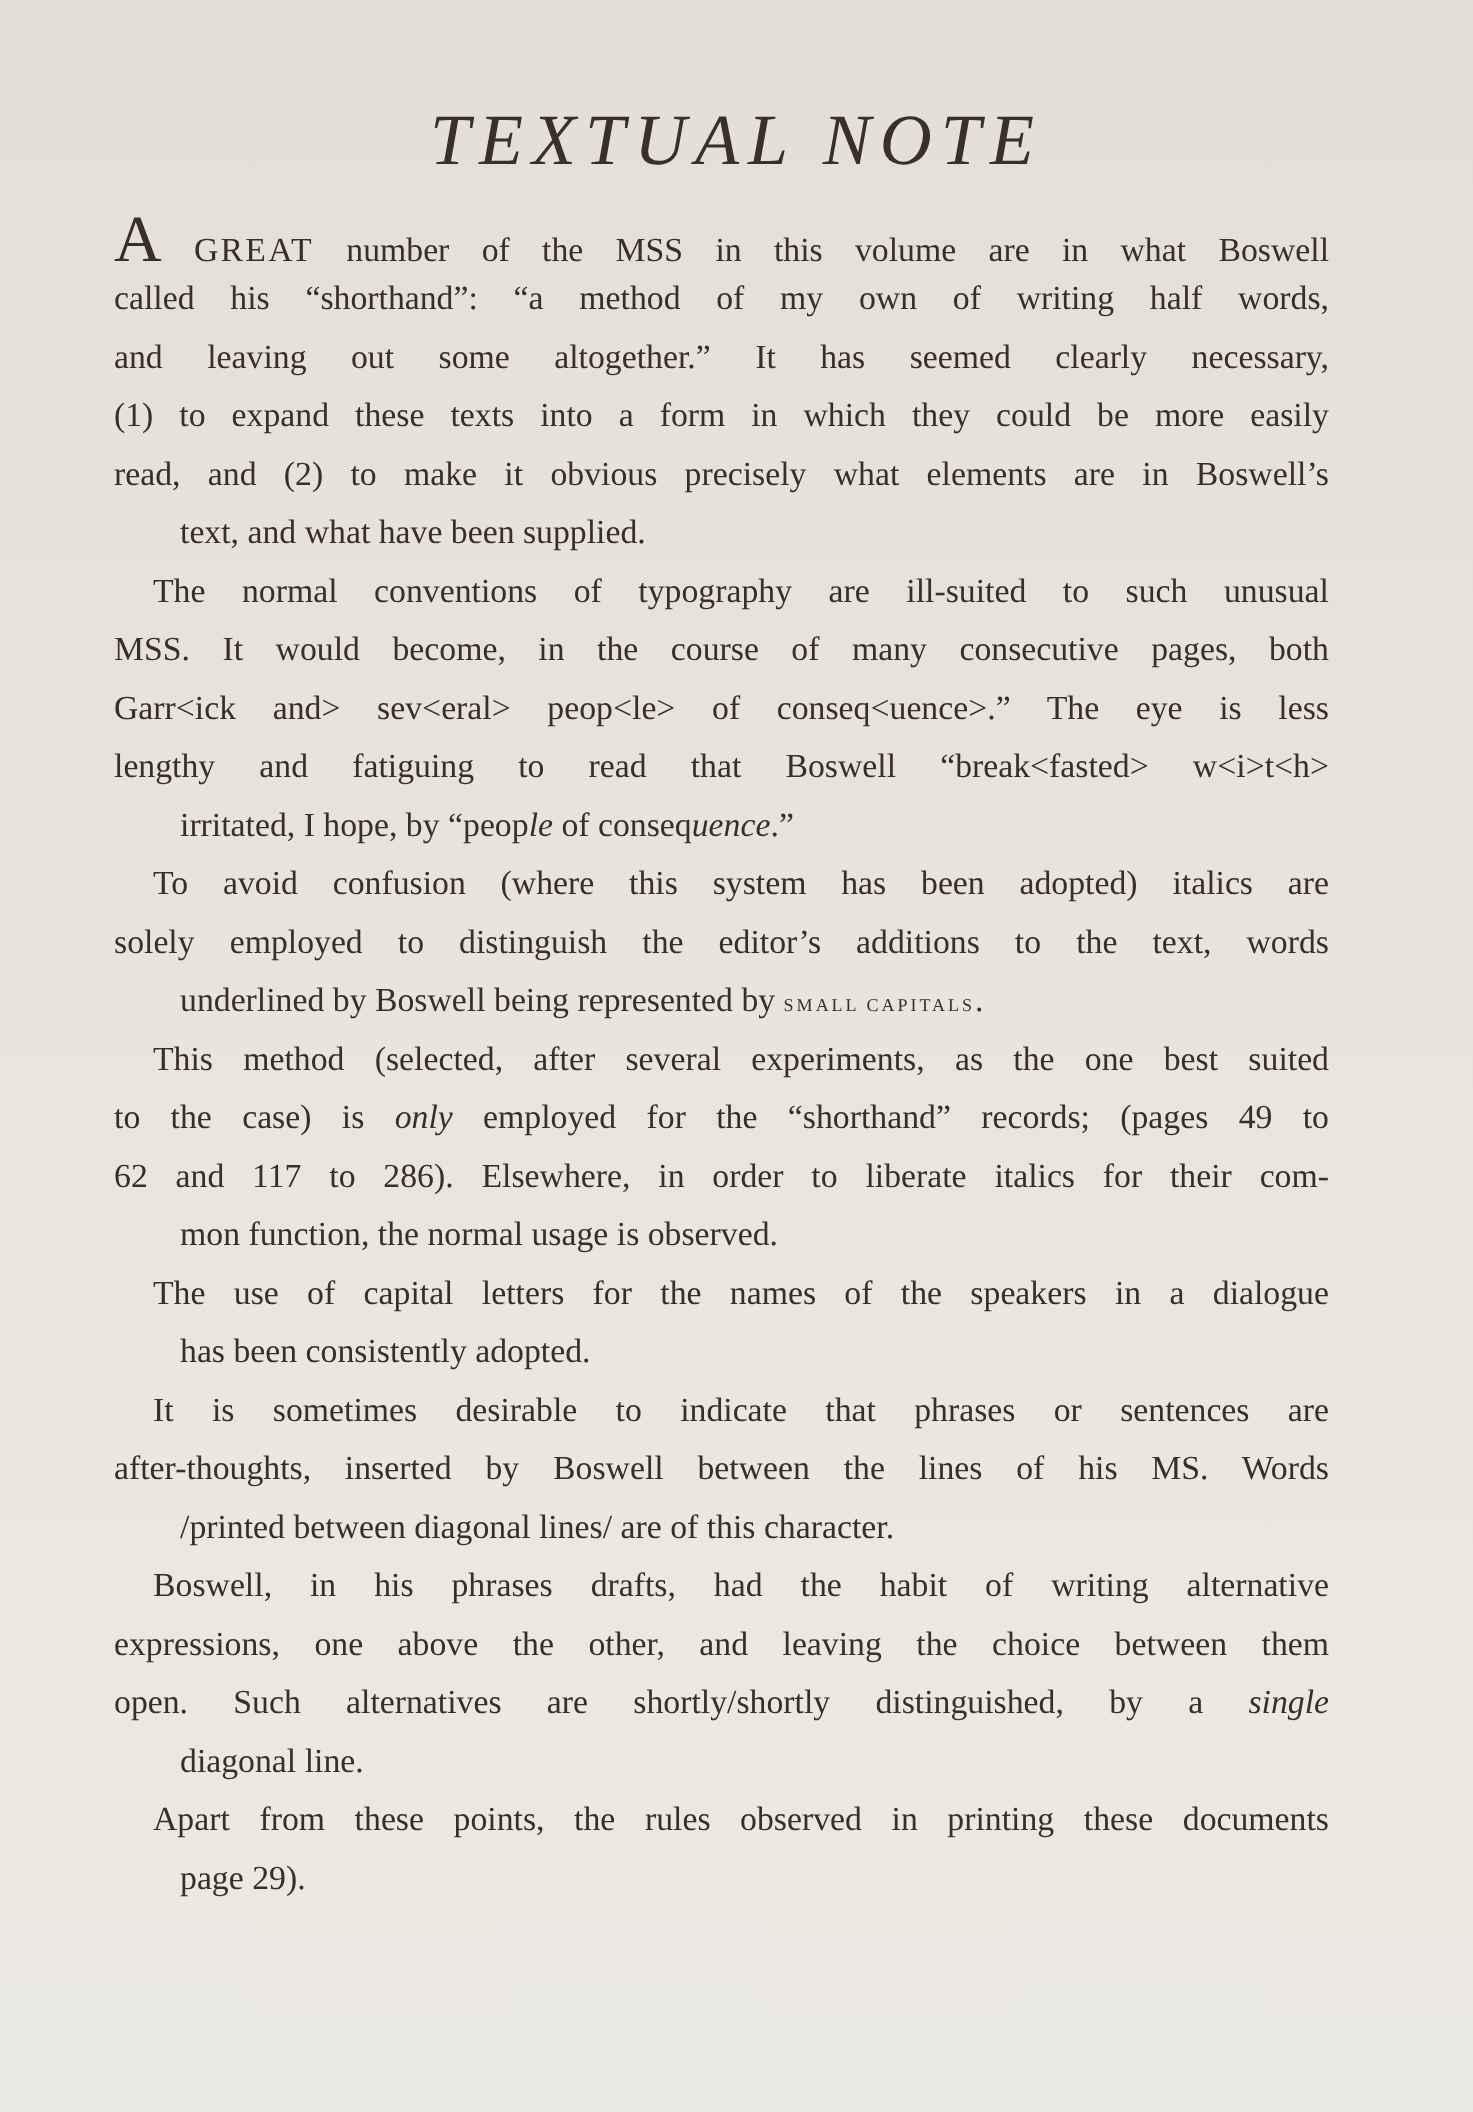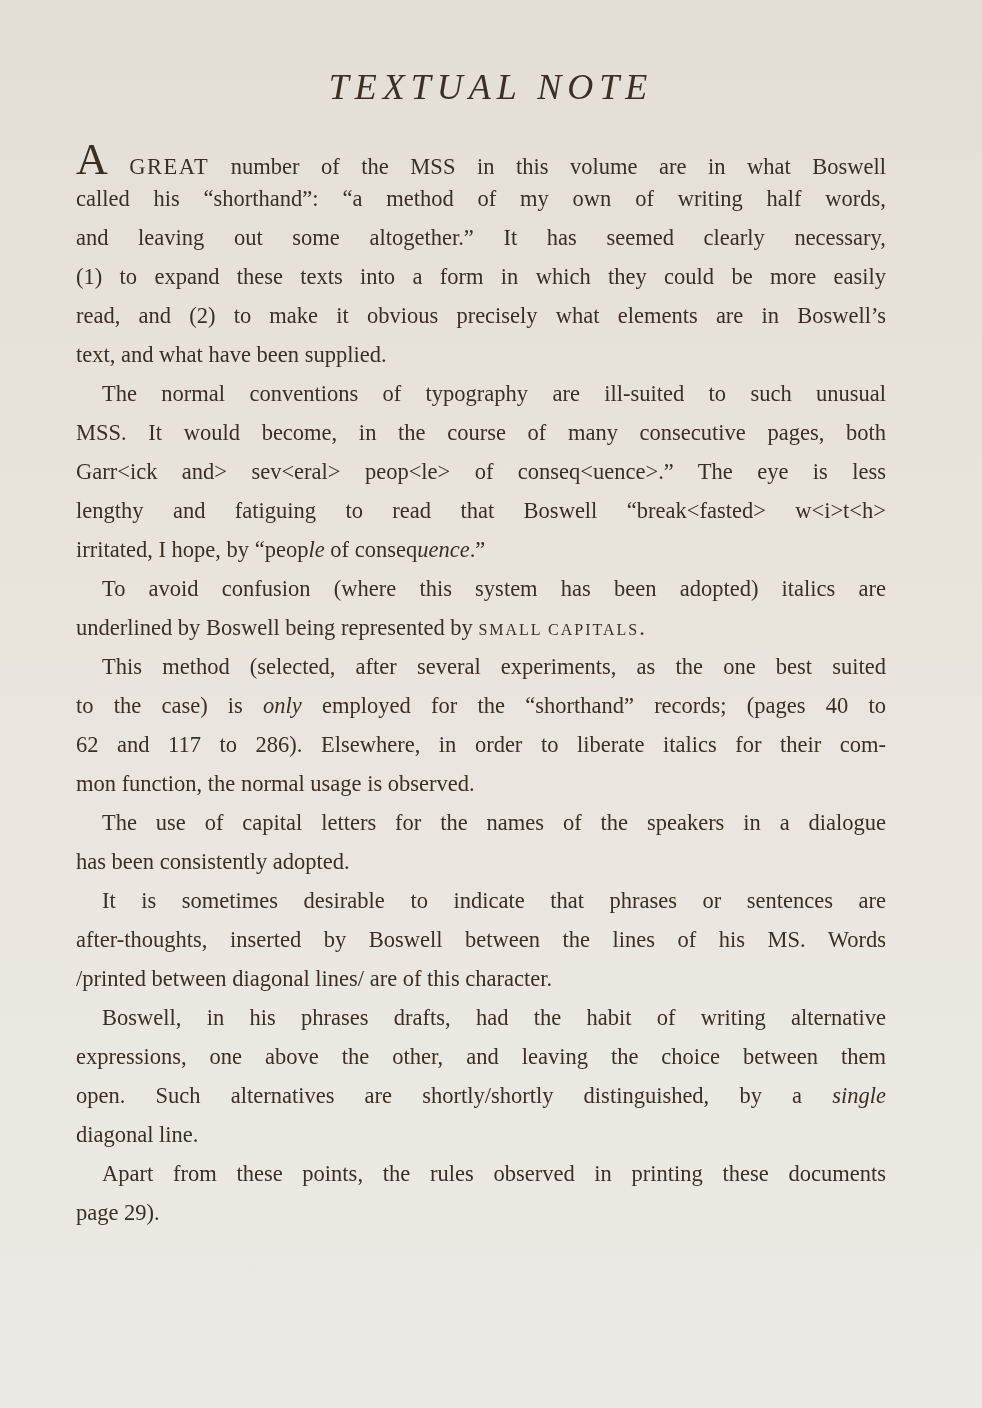--- a/index.html
+++ b/index.html
@@ -22,21 +22,21 @@
       top: 0;
       width: 810px;
     }
     .title {
       position: absolute;
       top: 66px;
       left: 0;
       width: 830px;
       text-align: center;
       font-style: italic;
-      font-size: 36px;
+      font-size: 48px;
       letter-spacing: 6px;
       color: #3a3026;
       font-weight: normal;
       margin: 0;
     }
     .body-text {
       position: absolute;
       top: 140px;
       left: 0;
       width: 810px;
@@ -45,36 +45,37 @@
     }
     .line {
       height: 39px;
       line-height: 39px;
       white-space: nowrap;
       text-align: justify;
       text-align-last: justify;
     }
     .line.last {
       text-align-last: left;
+      margin-left: 44px;
     }
     .line.indent {
       padding-left: 26px;
     }
     .drop {
       font-size: 44px;
       line-height: 39px;
       vertical-align: baseline;
     }
     .sc {
       font-variant: small-caps;
       letter-spacing: 1.5px;
       margin-top: 48px;
     }
     .caps-small {
-      font-size: 16px;
+      font-size: 12px;
       letter-spacing: 2px;
     }
     em, i {
     }
   </style>
 </head>
 <body>
 
 <div class="page">
   <h1 class="title">TEXTUAL NOTE</h1>
@@ -93,26 +94,27 @@
     <div>
       <div class="line indent">The normal conventions of typography are ill-suited to such unusual</div>
       <div class="line">MSS. It would become, in the course of many consecutive pages, both</div>
       <div class="line">Garr&lt;ick and&gt; sev&lt;eral&gt; peop&lt;le&gt; of conseq&lt;uence&gt;.” The eye is less</div>
       <div class="line">lengthy and fatiguing to read that Boswell “break&lt;fasted&gt; w&lt;i&gt;t&lt;h&gt;</div>
       <div class="line last"><span>irritated, I hope, by “peop</span><i>le</i><span> of conseq</span><i>uence</i><span>.”</span></div>
     </div>
 
     <div>
       <div class="line indent">To avoid confusion (where this system has been adopted) italics are</div>
+      <div class="line">solely employed to distinguish the editor’s additions to the text, words</div>
       <div class="line last"><span>underlined by Boswell being represented by </span><span class="caps-small">SMALL CAPITALS</span><span>.</span></div>
     </div>
 
     <div>
       <div class="line indent">This method (selected, after several experiments, as the one best suited</div>
-      <div class="line"><span>to the case) is </span><i>only</i><span> employed for the “shorthand” records; (pages 40 to</span></div>
+      <div class="line"><span>to the case) is </span><i>only</i><span> employed for the “shorthand” records; (pages 49 to</span></div>
       <div class="line">62 and 117 to 286). Elsewhere, in order to liberate italics for their com-</div>
       <div class="line last">mon function, the normal usage is observed.</div>
     </div>
 
     <div>
       <div class="line indent">The use of capital letters for the names of the speakers in a dialogue</div>
       <div class="line last">has been consistently adopted.</div>
     </div>
 
     <div>

